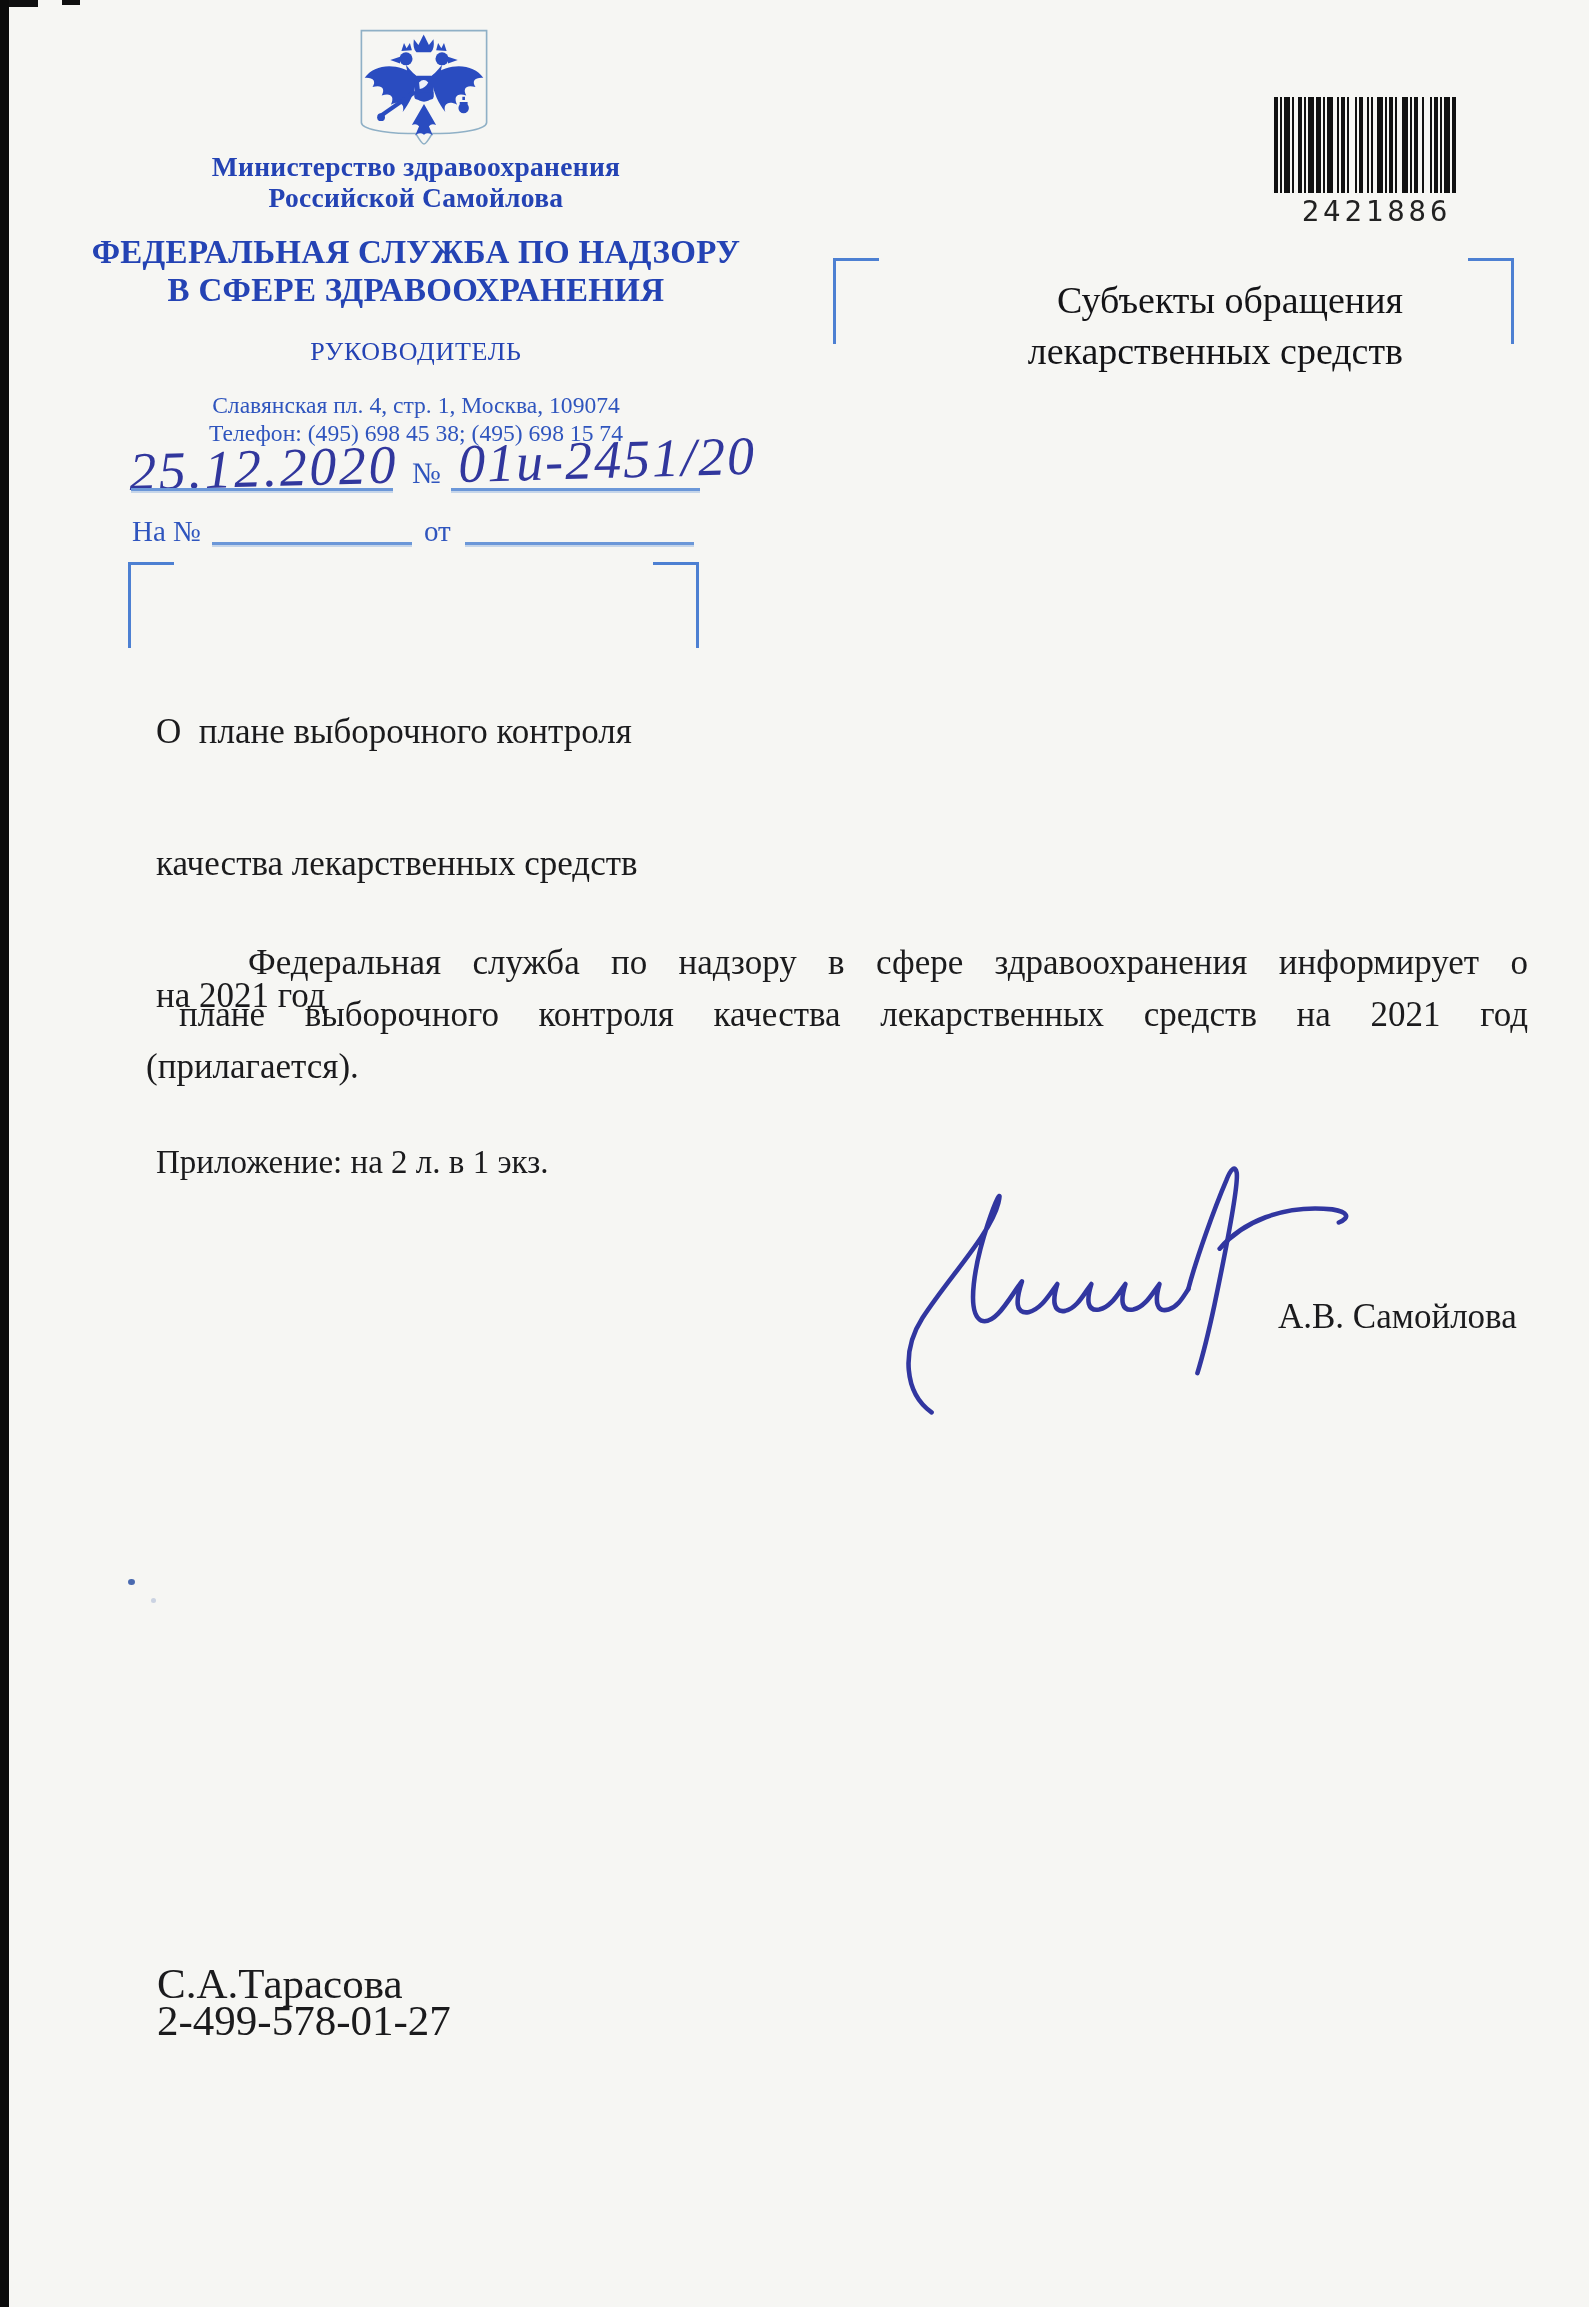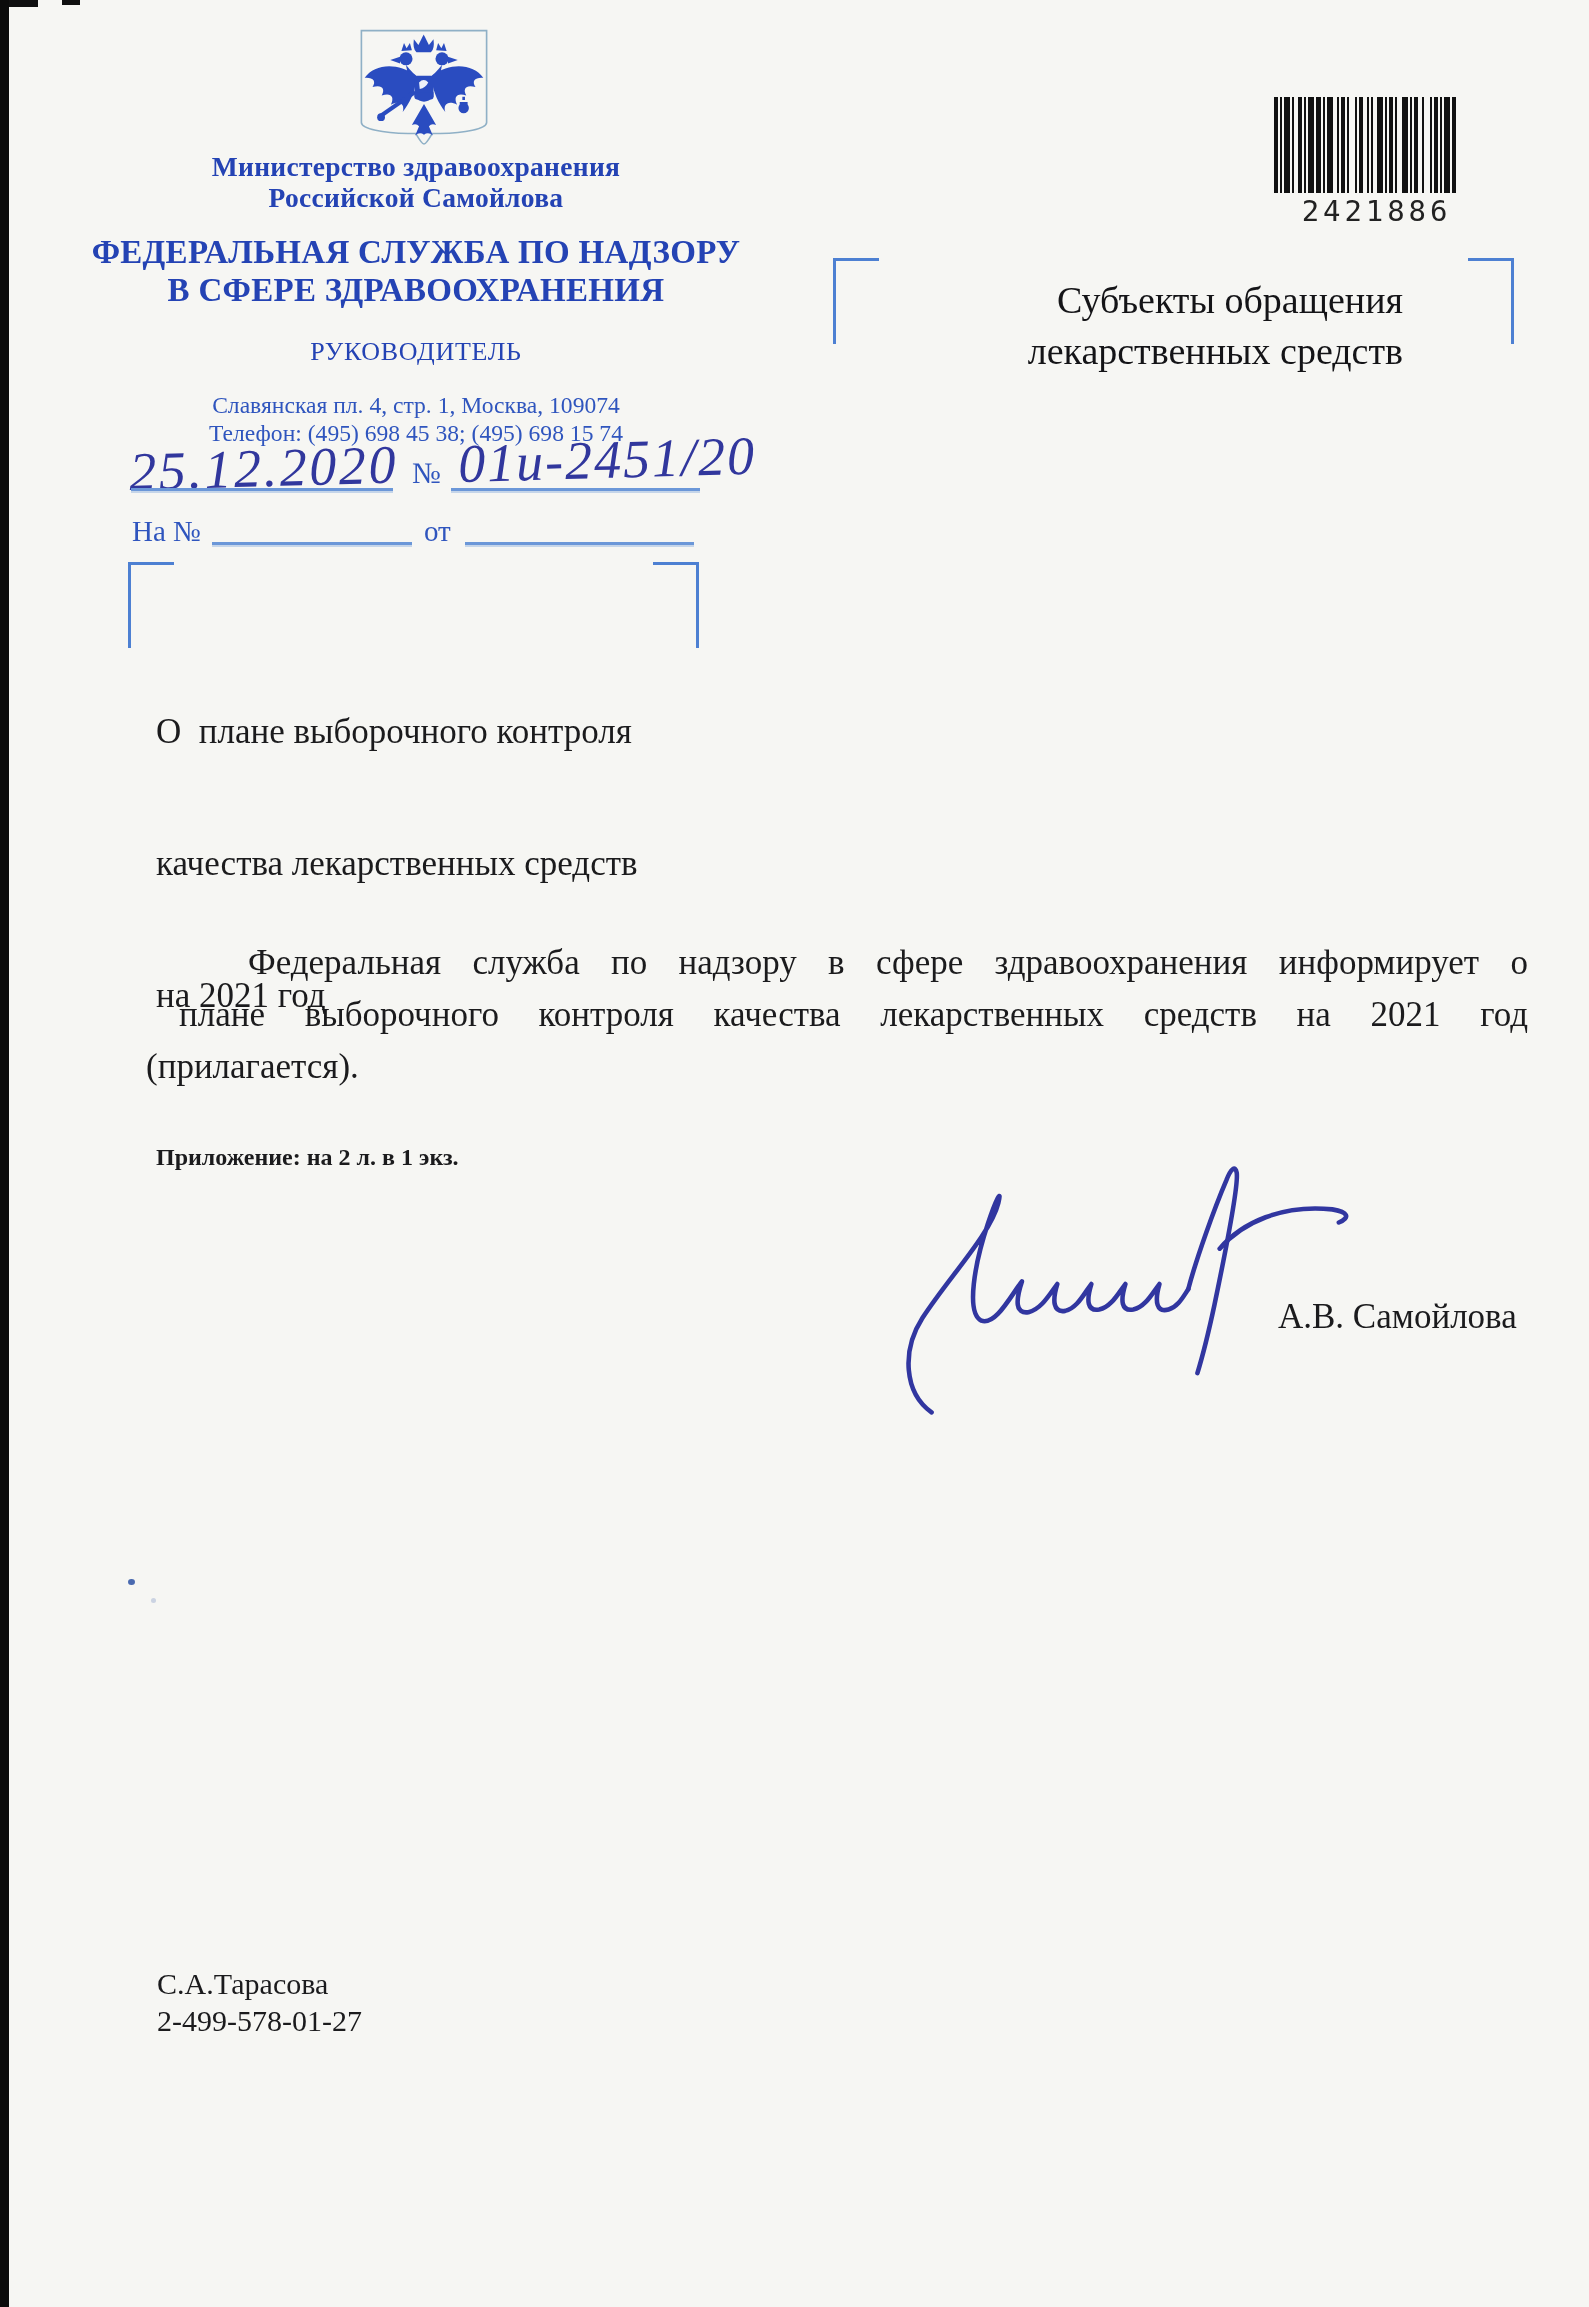--- a/index.html
+++ b/index.html
@@ -36,25 +36,25 @@
   #barcode-number{left:1278px;top:194px;width:197px;text-align:center;
     font-family:"DejaVu Sans Mono", monospace;font-size:29px;letter-spacing:3.9px;color:#222;}
   
   #addressee{left:905px;top:275px;width:498px;text-align:right;font-size:38px;line-height:51px;color:#141417;}
   
   #subject{left:156px;top:622px;width:629px;font-size:35px;line-height:44px;white-space:pre-wrap;}
   
   #body-par{left:146px;top:937px;width:1382px;font-size:35px;line-height:52px;}
   .just{text-align:justify;text-align-last:justify;margin-left:33px;}
   .indent{padding-left:69px;box-sizing:border-box;}
-  #attachment{left:156px;top:1144px;font-size:24px;font-weight:bold;}
+  #attachment{left:156px;top:1144px;font-size:33px;}
   
   #sig-name{left:1278px;top:1297px;font-size:35px;white-space:nowrap;}
   
-  #footer{left:157px;top:1965px;font-size:30px;line-height:37px;}
+  #footer{left:157px;top:1965px;font-size:43px;line-height:37px;}
   svg{display:block;}
 </style>
 </head>
 <body>
 
 <div id="page">
 
   <div class="abs" id="edge-strip"></div>
   <div class="abs top-speck" style="left:8.5px;top:0;width:29.5px;"></div>
   <div class="abs top-speck" style="left:62px;top:0;width:18.4px;height:4.6px;"></div>

